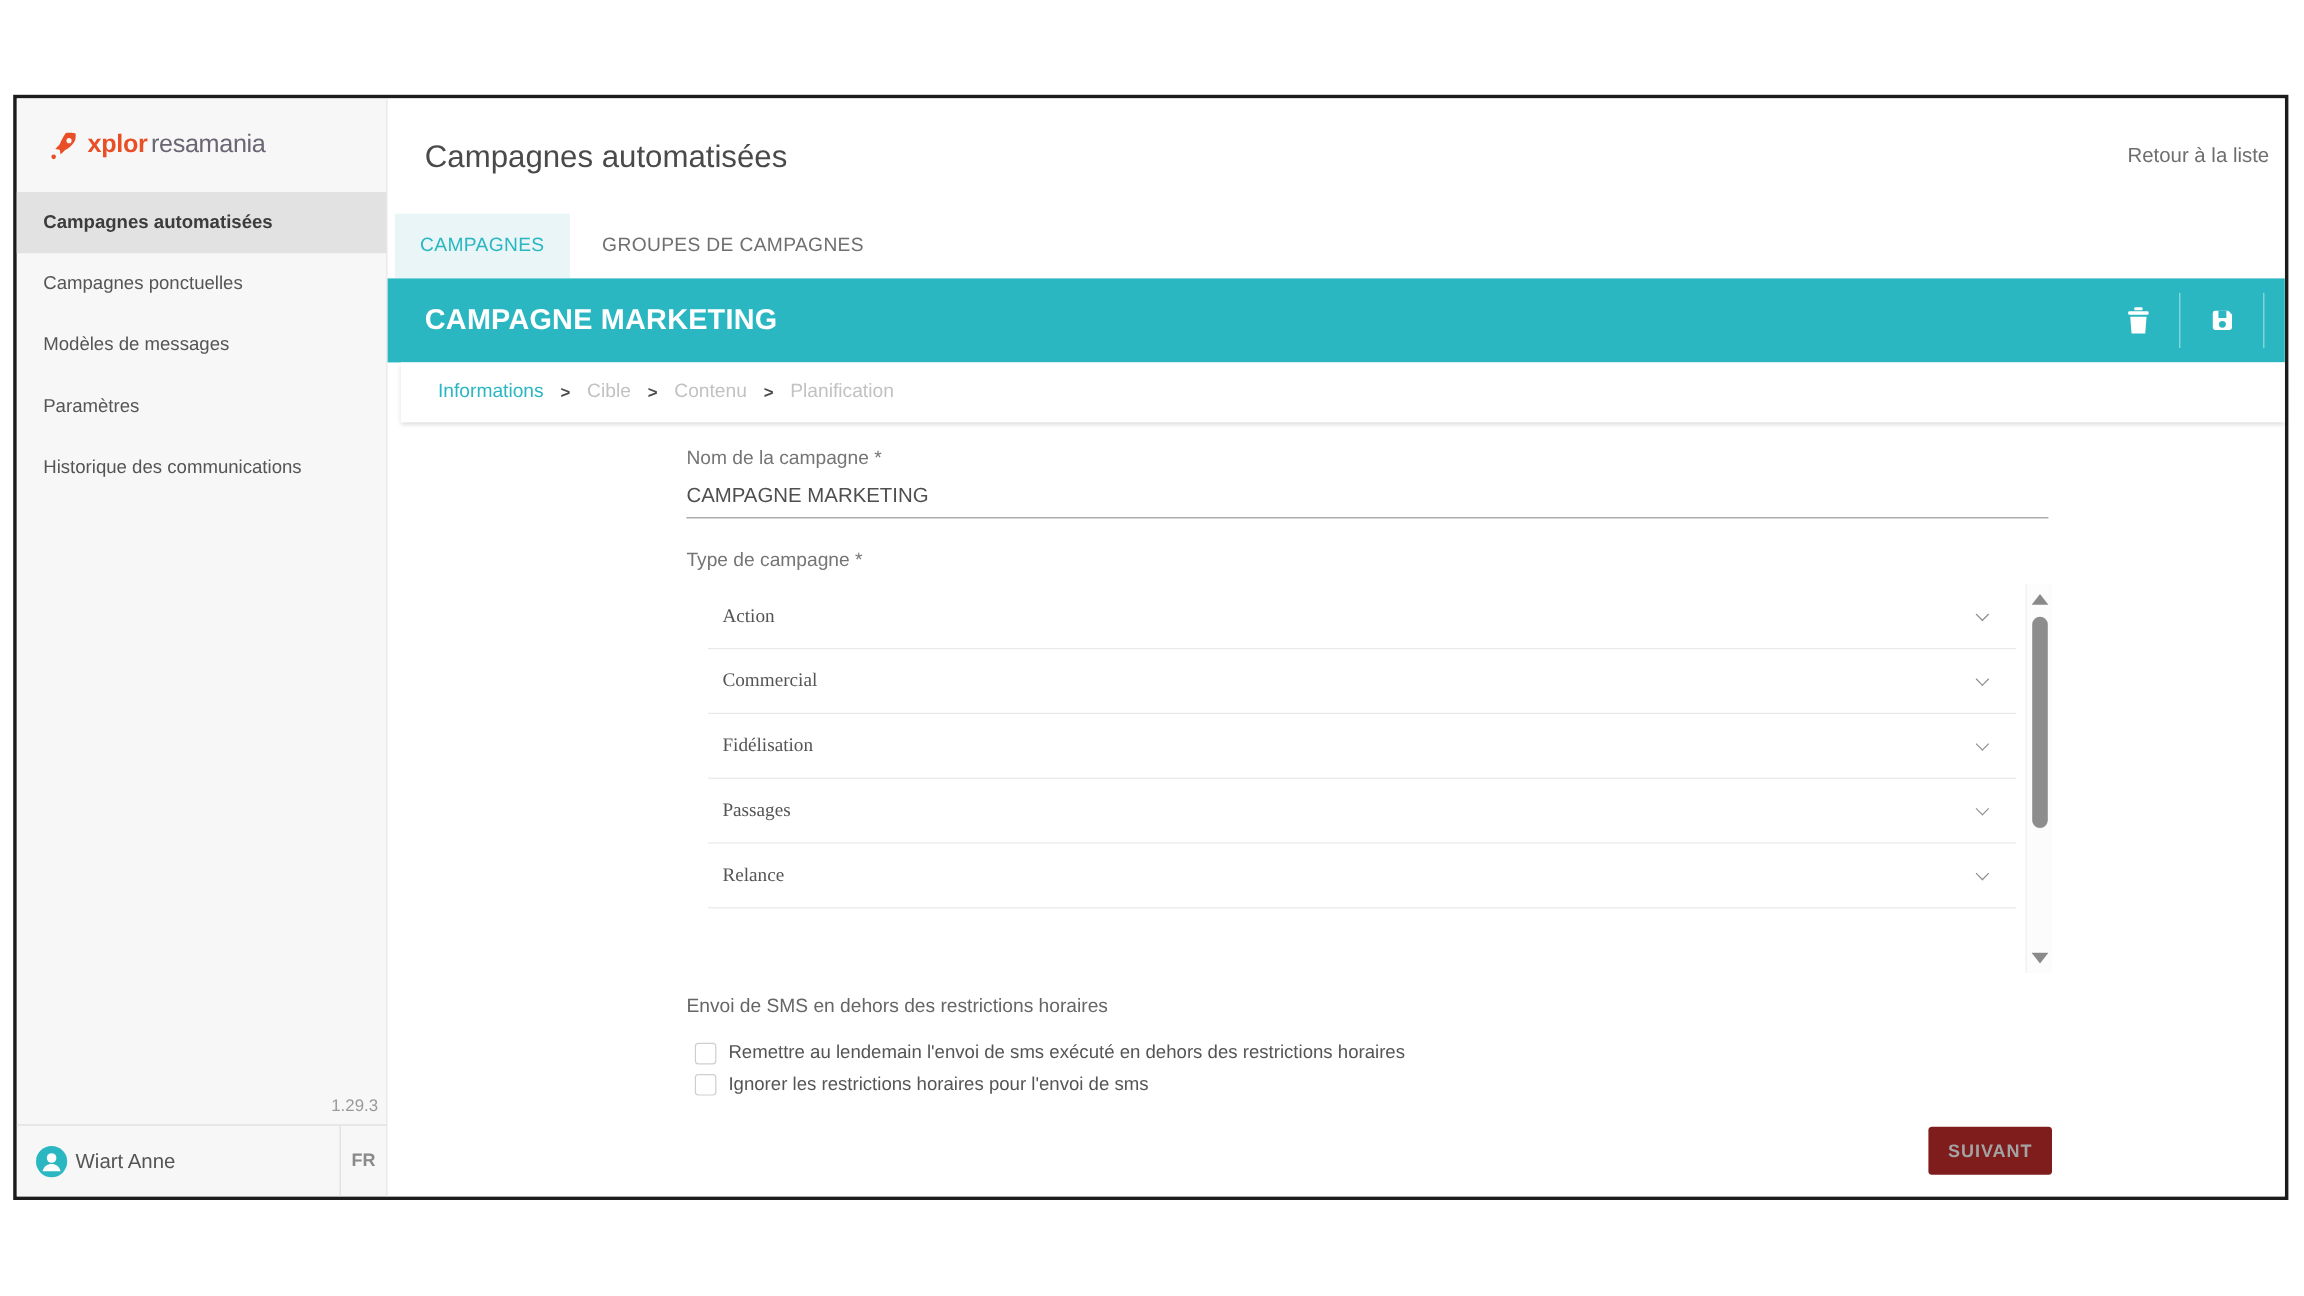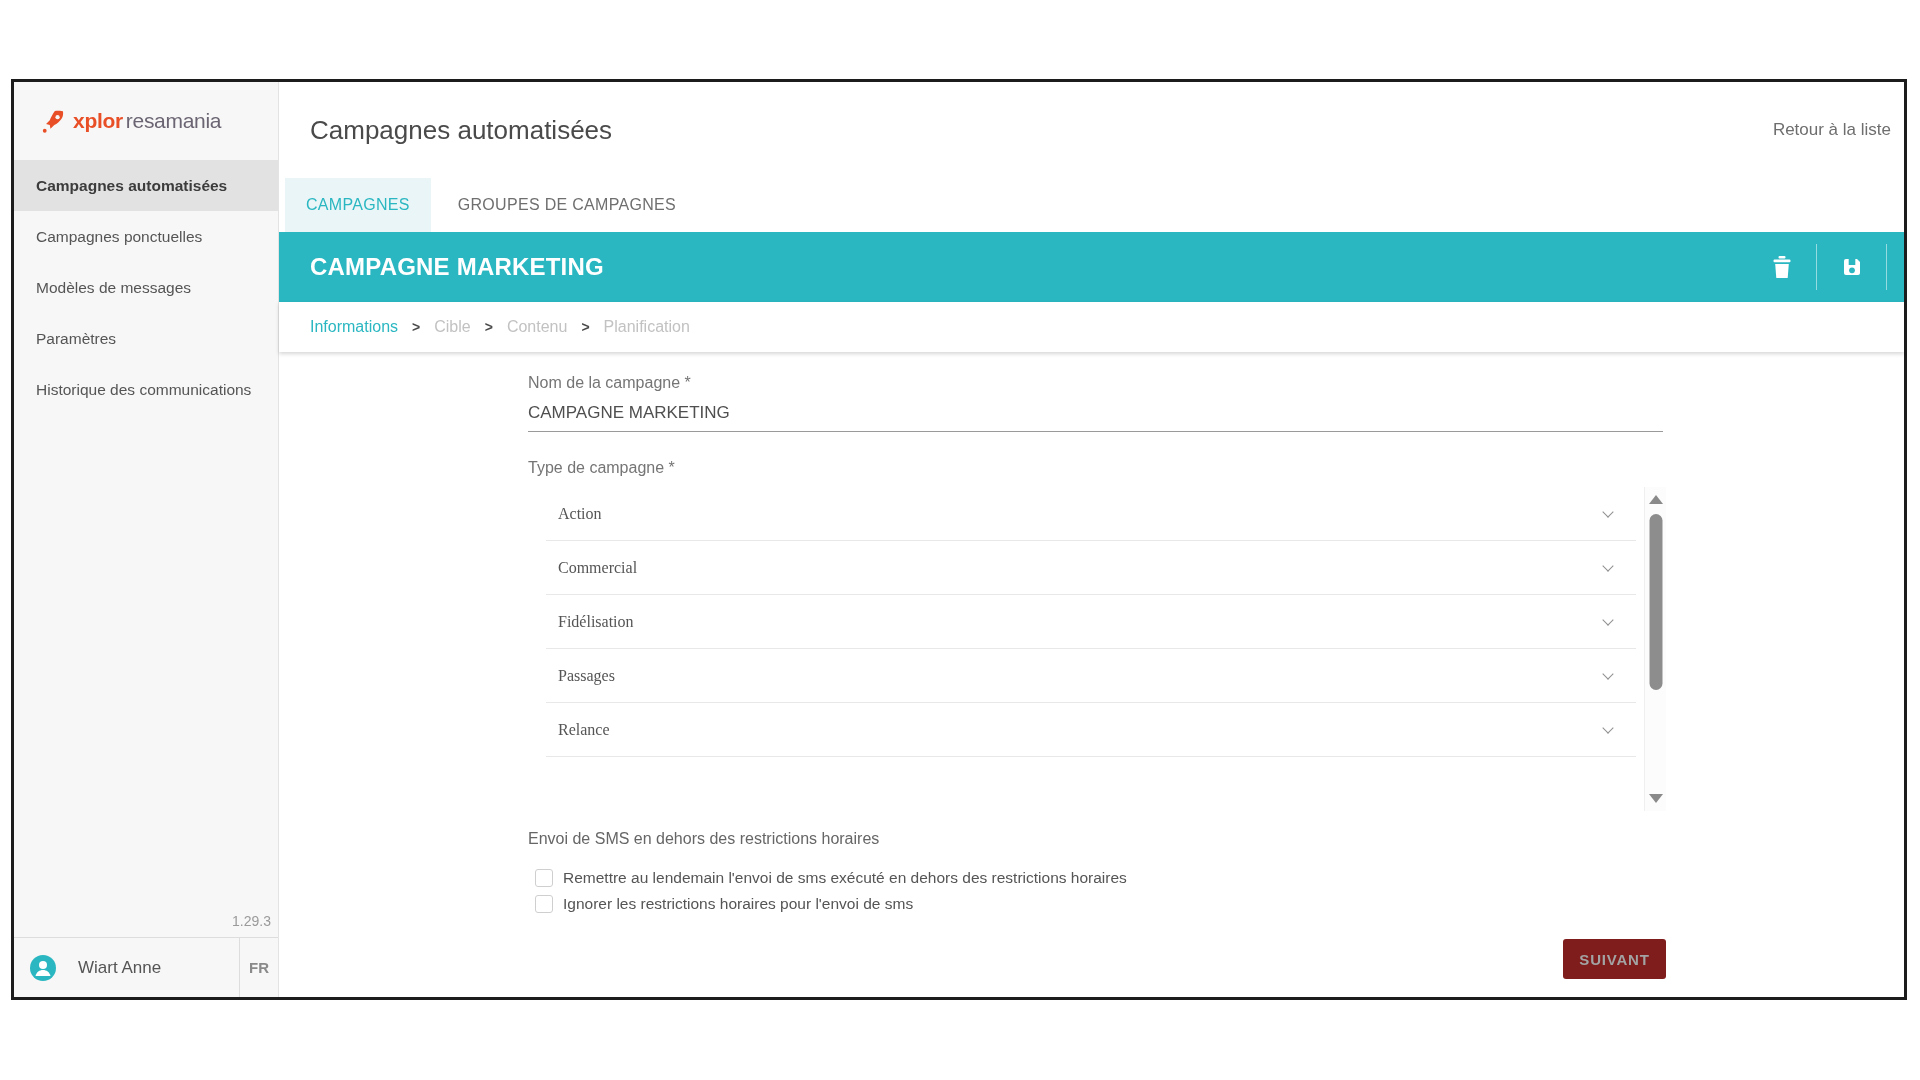--- a/index.html
+++ b/index.html
@@ -3,36 +3,36 @@
 <meta charset="utf-8">
 <style>
   * { margin:0; padding:0; box-sizing:border-box; }
   html,body { width:1920px; height:1080px; background:#ffffff; overflow:hidden;
               font-family:"Liberation Sans","DejaVu Sans",sans-serif; }
 
   .frame { position:absolute; left:11px; top:79px; width:1896px; height:921px;
            border:3px solid #1c1c1c; background:#fff; display:flex; }
 
   
-  .sidebar { width:265px; background:#f7f7f7; border-right:1px solid #e3e3e3;
+  .sidebar { width:309px; background:#f7f7f7; border-right:1px solid #e3e3e3;
              display:flex; flex-direction:column; }
   .logo { height:78px; display:flex; align-items:center; padding-left:26px; }
   .logo svg { width:27px; height:27px; margin-right:6px; }
   .logo .brand-bold  { font-size:21px; font-weight:bold; color:#e94f26; letter-spacing:-0.3px; }
   .logo .brand-light { font-size:21px; color:#6b6472; margin-left:3px; letter-spacing:-0.3px; }
   .nav-item { height:51px; display:flex; align-items:center; padding-left:22px;
               font-size:15.5px; color:#555555; cursor:pointer; }
   .nav-item.active { background:#e2e2e2; color:#3c3c3c; font-weight:bold; }
   .side-spacer { flex:1; }
   .version { text-align:right; padding:0 7px 8px 0; font-size:14px; color:#9a9a9a; }
   .user-row { height:60px; border-top:1px solid #dddddd; display:flex; align-items:stretch; }
   .user-main { flex:1; display:flex; align-items:center; padding-left:16px; }
   .avatar { width:26px; height:26px; border-radius:50%; background:#2ab7c1;
             display:flex; align-items:center; justify-content:center; }
-  .user-name { margin-left:22px; font-size:17px; color:#555; }
+  .user-name { margin-left:7px; font-size:17px; color:#555; }
   .lang-cell { width:39px; border-left:1px solid #dddddd; display:flex; align-items:center;
                justify-content:center; font-size:15px; font-weight:bold; color:#8a8a8a; }
 
   
   .main { flex:1; display:flex; flex-direction:column; background:#fff; }
   .page-header { height:96px; display:flex; align-items:center;
                  justify-content:space-between; padding:0 13px 0 31px; }
   .page-title { font-size:26px; color:#4a4a4a; }
   .back-link { font-size:17px; color:#6e6e6e; cursor:pointer; }
 
@@ -43,21 +43,21 @@
   .tab.inactive { padding:0 27px; }
 
   .teal-bar { height:70px; background:#2ab7c1; display:flex; align-items:center;
               justify-content:space-between; padding-left:31px; }
   .teal-title { font-size:24px; font-weight:bold; color:#ffffff; letter-spacing:0.2px; }
   .bar-actions { display:flex; align-items:stretch; height:46px; margin-right:17px; }
   .bar-action { width:69px; display:flex; align-items:center; justify-content:center; cursor:pointer; }
   .bar-div { width:1px; background:rgba(255,255,255,0.5); }
 
   .breadcrumb { height:50px; display:flex; align-items:center; padding-left:31px;
-                background:#fff; box-shadow:0 2px 4px rgba(0,0,0,0.16); position:relative; z-index:2; }
+                background:#fff; box-shadow:0 2px 4px rgba(0,0,0,0.16); position:relative; z-index:2;margin-left:11px; }
   .crumb { font-size:16px; color:#c2c2c2; }
   .crumb.active { color:#2ab7c1; cursor:pointer; }
   .crumb-sep { font-size:14px; font-weight:bold; color:#4a4a4a; margin:0 14px; }
 
   
   .content { flex:1; padding:22px 0 16px 249px; overflow:hidden; }
   .form-label { font-size:16px; color:#757575; height:20px; }
   .name-label { margin-top:0; }
   .name-input { width:1135px; margin-top:8px; font-size:17px; color:#4f4f4f;
                 line-height:22px; padding-bottom:7px; border-bottom:1px solid #9a9a9a; }

